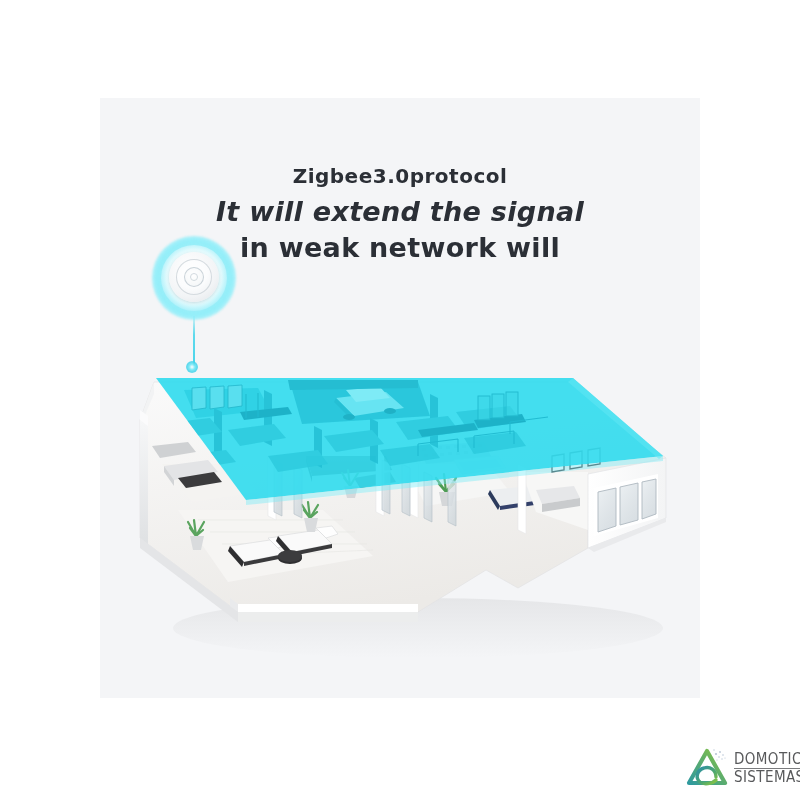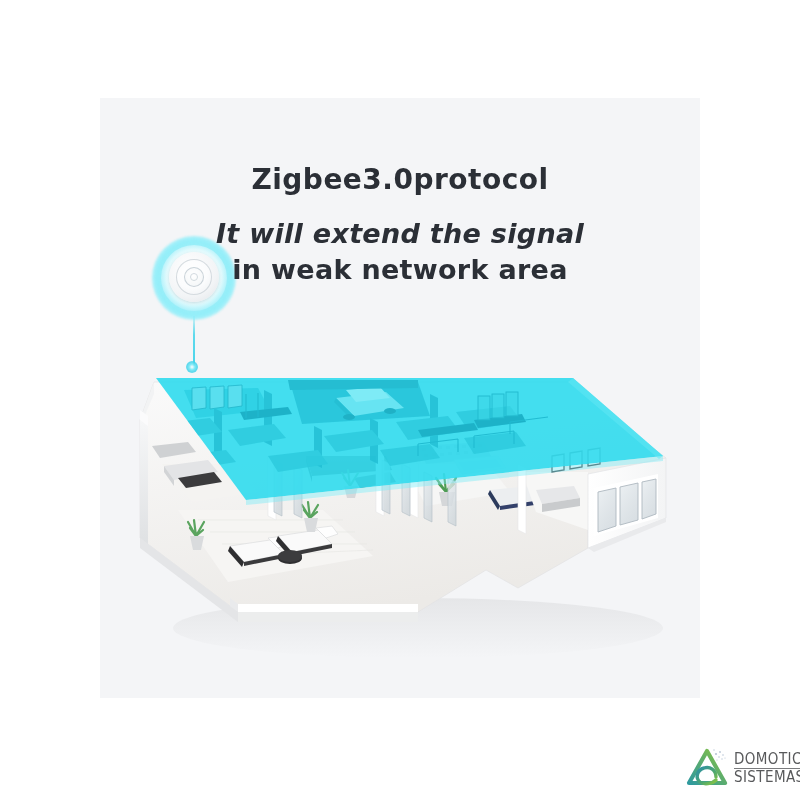--- a/index.html
+++ b/index.html
@@ -36,23 +36,23 @@
     text-align: center;
     color: #2b2f36;
     font-family: "DejaVu Sans", sans-serif;
     font-weight: bold;
     letter-spacing: 0.2px;
     line-height: 1.0;
     user-select: none;
   }
   .headline .l1 {
     display: block;
-    font-size: 28px;
+    font-size: 20px;
     letter-spacing: 0.5px;
-    margin-bottom: 26px;
+    margin-bottom: 12px;
     white-space: nowrap;
   }
   .headline .l2,
   .headline .l3 {
     display: block;
     font-size: 27px;
     letter-spacing: 0.3px;
     white-space: nowrap;
   }
   .headline .l2 { margin-bottom: 9px; font-style: italic; }
@@ -455,21 +455,21 @@
     <div class="glow-outer"></div>
     <div class="glow-mid"></div>
     <div class="ring-white"></div>
     <div class="ring-inner"></div>
     <div class="ring-core"></div>
   </div>
 
   <div class="headline">
     <span class="l1">Zigbee3.0protocol</span>
     <span class="l2">It will extend the signal</span>
-    <span class="l3">in weak network area</span>
+    <span class="l3">in weak network will</span>
   </div>
 
   <div class="logo">
     <div class="logo-mark">
       <svg width="44" height="44" viewBox="0 0 44 44" xmlns="http://www.w3.org/2000/svg">
         <defs>
           <linearGradient id="gLogoA" x1="0" y1="1" x2="1" y2="0">
             <stop offset="0%" stop-color="#2f9a9e"></stop>
             <stop offset="55%" stop-color="#5fae6a"></stop>
             <stop offset="100%" stop-color="#8cc63f"></stop>

